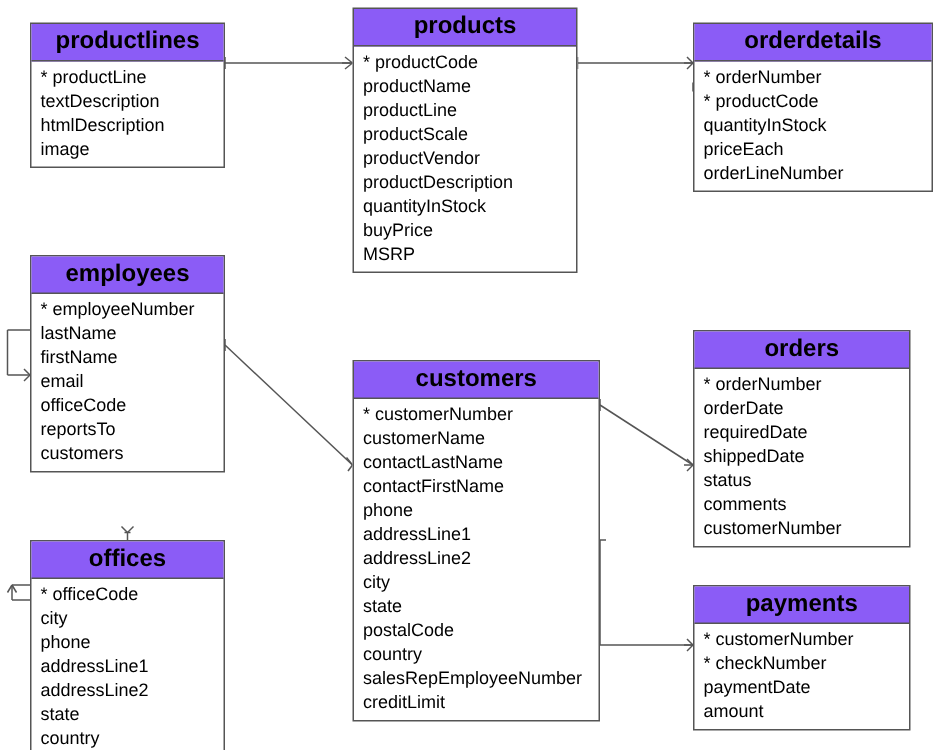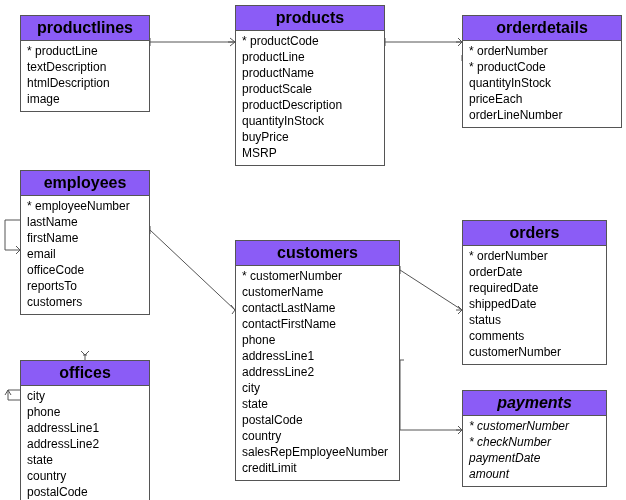--- a/index.html
+++ b/index.html
@@ -136,23 +136,24 @@
         <div class="entity-row pk">* productLine</div>
         <div class="entity-row">textDescription</div>
         <div class="entity-row">htmlDescription</div>
         <div class="entity-row">image</div>
       </div>
     </div>
     <div class="entity" style="left: 235px; top: 5px; width: 150px;">
       <div class="entity-header">products</div>
       <div class="entity-body">
         <div class="entity-row pk">* productCode</div>
+        <div class="entity-row">productName</div>
         <div class="entity-row">productLine</div>
-        <div class="entity-row">productName</div>
         <div class="entity-row">productScale</div>
+        <div class="entity-row">productVendor</div>
         <div class="entity-row">productDescription</div>
         <div class="entity-row">quantityInStock</div>
         <div class="entity-row">buyPrice</div>
         <div class="entity-row">MSRP</div>
       </div>
     </div>
     <div class="entity" style="left: 462px; top: 15px; width: 160px;">
       <div class="entity-header">orderdetails</div>
       <div class="entity-body">
         <div class="entity-row pk">* orderNumber</div>
@@ -200,31 +201,32 @@
         <div class="entity-row">requiredDate</div>
         <div class="entity-row">shippedDate</div>
         <div class="entity-row">status</div>
         <div class="entity-row">comments</div>
         <div class="entity-row">customerNumber</div>
       </div>
     </div>
     <div class="entity" style="left: 20px; top: 360px; width: 130px;">
       <div class="entity-header">offices</div>
       <div class="entity-body">
+        <div class="entity-row pk">* officeCode</div>
         <div class="entity-row">city</div>
         <div class="entity-row">phone</div>
         <div class="entity-row">addressLine1</div>
         <div class="entity-row">addressLine2</div>
         <div class="entity-row">state</div>
         <div class="entity-row">country</div>
         <div class="entity-row">postalCode</div>
         <div class="entity-row">territory</div>
       </div>
     </div>
-    <div class="entity" style="left: 462px; top: 390px; width: 145px; font-style: italic;">
+    <div class="entity" style="left: 462px; top: 390px; width: 145px;">
       <div class="entity-header">payments</div>
       <div class="entity-body">
         <div class="entity-row pk">* customerNumber</div>
         <div class="entity-row pk">* checkNumber</div>
         <div class="entity-row">paymentDate</div>
         <div class="entity-row">amount</div>
       </div>
     </div>
   </div>
 

